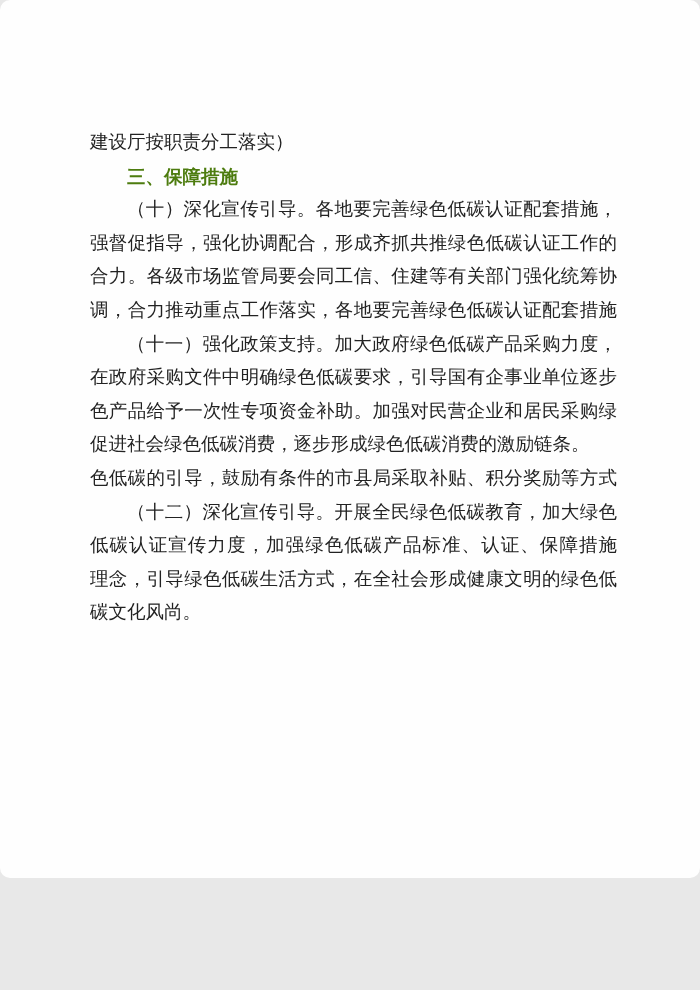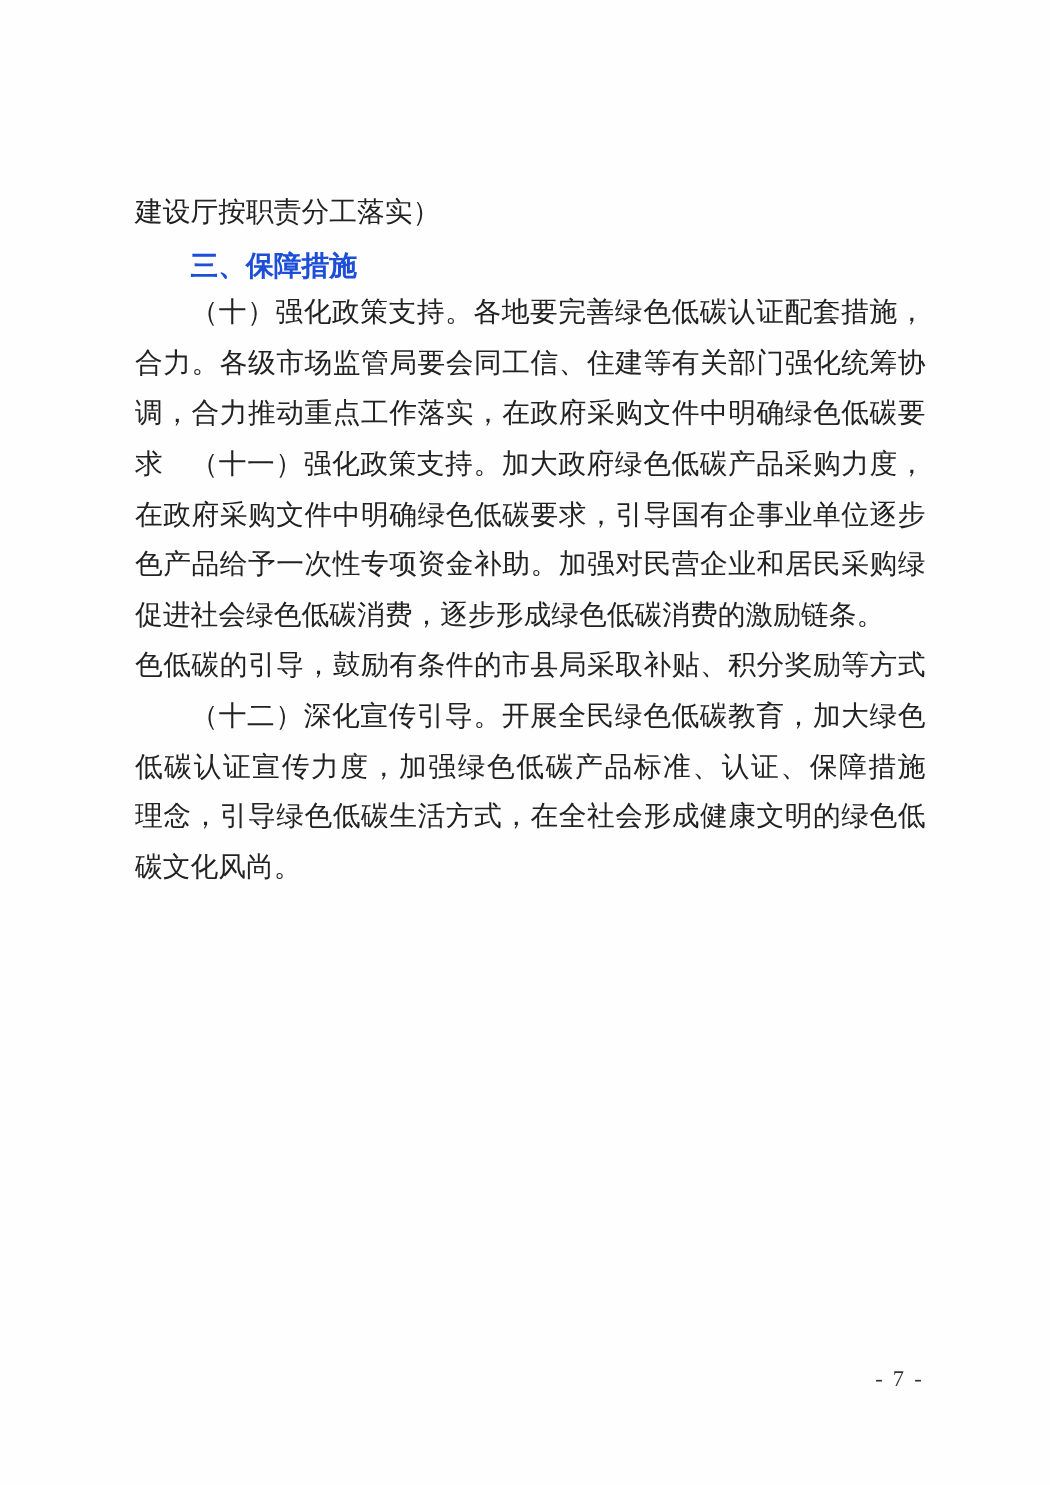--- a/index.html
+++ b/index.html
@@ -3,25 +3,26 @@
 <meta charset="utf-8">
 <style>
   html, body {
     margin: 0;
     padding: 0;
     background: #e8e8e8;
   }
   .page {
     position: relative;
     width: 700px;
-    height: 990px;
+    height: 878px;
     margin: 0 auto;
     background: #fefefe;
     overflow: hidden;
     font-family: "Liberation Serif", "DejaVu Serif", serif;
+    border-radius: 10px;
   }
   .content {
     position: absolute;
     left: 90px;
     top: 126px;
     width: 527px;
   }
   .line {
     height: 33.6px;
     line-height: 33.6px;
@@ -34,44 +35,45 @@
     text-align: justify;
     text-align-last: justify;
     text-justify: inter-character;
   }
   .line.indent {
     text-indent: 37px;
   }
   .line.heading {
     font-family: "Liberation Sans", "DejaVu Sans", sans-serif;
     font-weight: 700;
-    color: #1d4ed8;
+    color: #4d7c0f;
   }
   .footer {
     position: absolute;
     top: 908px;
     right: 84px;
     height: 24px;
     line-height: 24px;
     font-size: 15px;
     letter-spacing: 1.5px;
     color: #333333;
     font-family: "Liberation Serif", "DejaVu Serif", serif;
   }
 </style>
 </head>
 <body>
 
 <div class="page">
   <div class="content">
       <div class="line body">建设厅按职责分工落实）</div>
       <div class="line heading indent">三、保障措施</div>
-      <div class="line body indent full">（十）强化政策支持。各地要完善绿色低碳认证配套措施，</div>
+      <div class="line body indent full">（十）深化宣传引导。各地要完善绿色低碳认证配套措施，</div>
+      <div class="line body full">强督促指导，强化协调配合，形成齐抓共推绿色低碳认证工作的</div>
       <div class="line body full">合力。各级市场监管局要会同工信、住建等有关部门强化统筹协</div>
-      <div class="line body full">调，合力推动重点工作落实，在政府采购文件中明确绿色低碳要求</div>
+      <div class="line body full">调，合力推动重点工作落实，各地要完善绿色低碳认证配套措施</div>
       <div class="line body indent full">（十一）强化政策支持。加大政府绿色低碳产品采购力度，</div>
       <div class="line body full">在政府采购文件中明确绿色低碳要求，引导国有企事业单位逐步</div>
       <div class="line body full">色产品给予一次性专项资金补助。加强对民营企业和居民采购绿</div>
       <div class="line body">促进社会绿色低碳消费，逐步形成绿色低碳消费的激励链条。</div>
       <div class="line body full">色低碳的引导，鼓励有条件的市县局采取补贴、积分奖励等方式</div>
       <div class="line body indent full">（十二）深化宣传引导。开展全民绿色低碳教育，加大绿色</div>
       <div class="line body full">低碳认证宣传力度，加强绿色低碳产品标准、认证、保障措施</div>
       <div class="line body full">理念，引导绿色低碳生活方式，在全社会形成健康文明的绿色低</div>
       <div class="line body">碳文化风尚。</div>
     </div>

